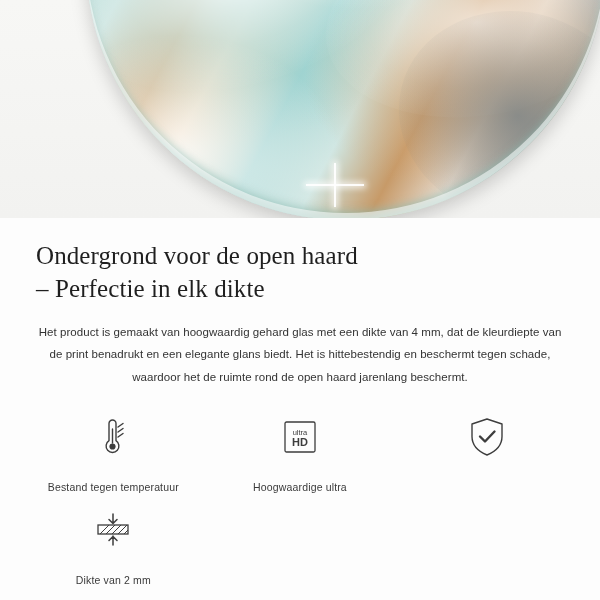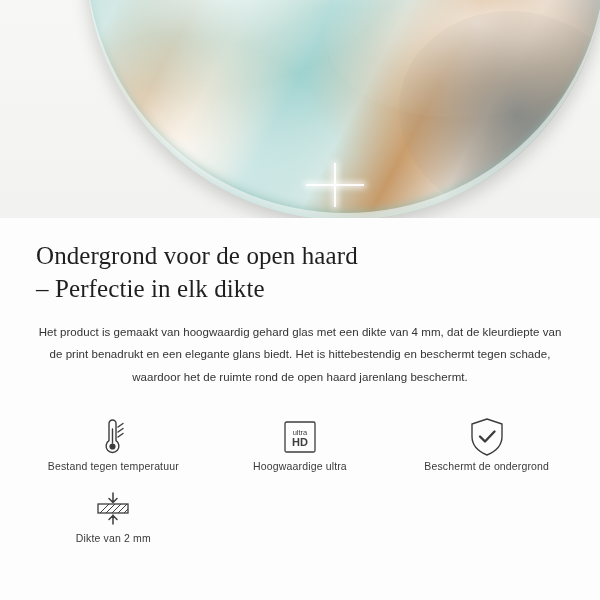--- a/index.html
+++ b/index.html
@@ -183,21 +183,21 @@
 
   .feature-icon {
     height: 46px;
     display: flex;
     align-items: center;
     justify-content: center;
     color: #3d3d3d;
   }
 
   .feature-label {
-    margin-top: 0;
+    margin-top: 21px;
     font-size: 10.5px;
     color: #3a3a3a;
     letter-spacing: 0.15px;
   }
 
   svg { display: block; }
 </style>
 </head>
 <body>
 
@@ -249,21 +249,20 @@
       <div class="feature-label">Hoogwaardige ultra</div>
     </div>
 
     <div class="feature">
       <div class="feature-icon">
         <svg width="38" height="42" viewBox="0 0 38 42">
           <path d="M19 3 L34 8 V20.5 C34 29.5 27.5 35.5 19 39 C10.5 35.5 4 29.5 4 20.5 V8 Z" fill="none" stroke="#3d3d3d" stroke-width="1.4" stroke-linejoin="round"></path>
           <path d="M12 20.5 L17 25.5 L26.5 15.5" fill="none" stroke="#3d3d3d" stroke-width="2.4" stroke-linecap="round" stroke-linejoin="round"></path>
         </svg>
       </div>
-      <div class="feature-label">Beschermt de ondergrond</div>
     </div>
 
 
 
     <div class="feature">
       <div class="feature-icon">
         <svg width="44" height="40" viewBox="0 0 44 40">
           <path d="M22 4 V13 M18 9.5 L22 13.5 L26 9.5" fill="none" stroke="#3d3d3d" stroke-width="1.5" stroke-linecap="round" stroke-linejoin="round"></path>
           <rect x="7" y="15" width="30" height="9" fill="none" stroke="#3d3d3d" stroke-width="1.3"></rect>
           <path d="M9 24 L18 15 M15 24 L24 15 M21 24 L30 15 M27 24 L36 15 M33 24 L37 20" stroke="#3d3d3d" stroke-width="1"></path>

